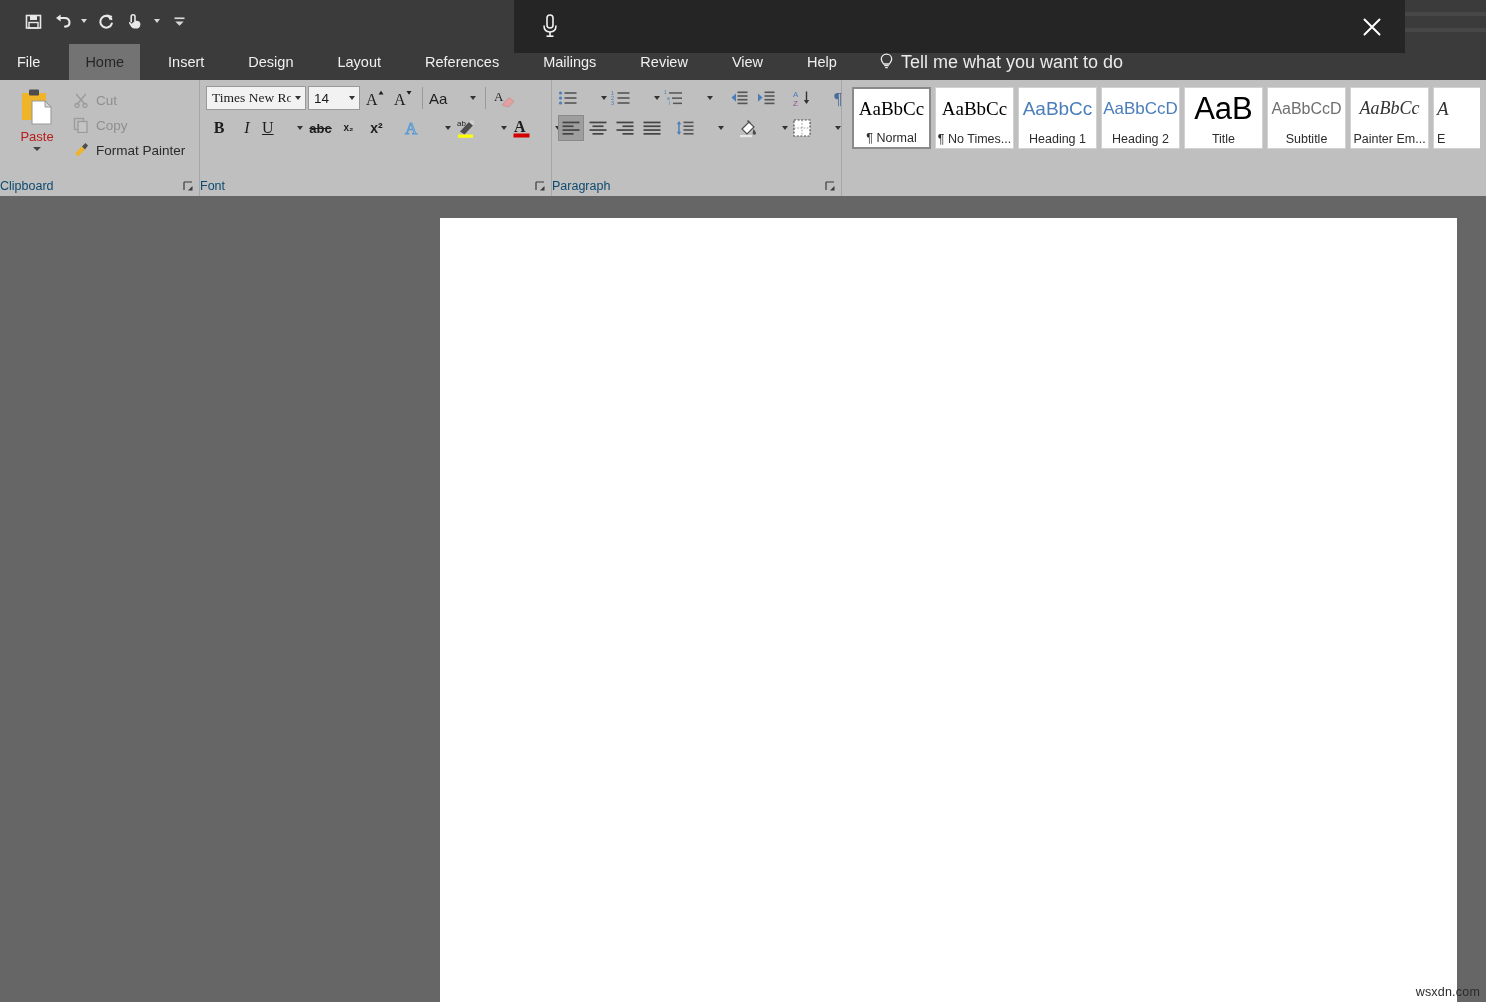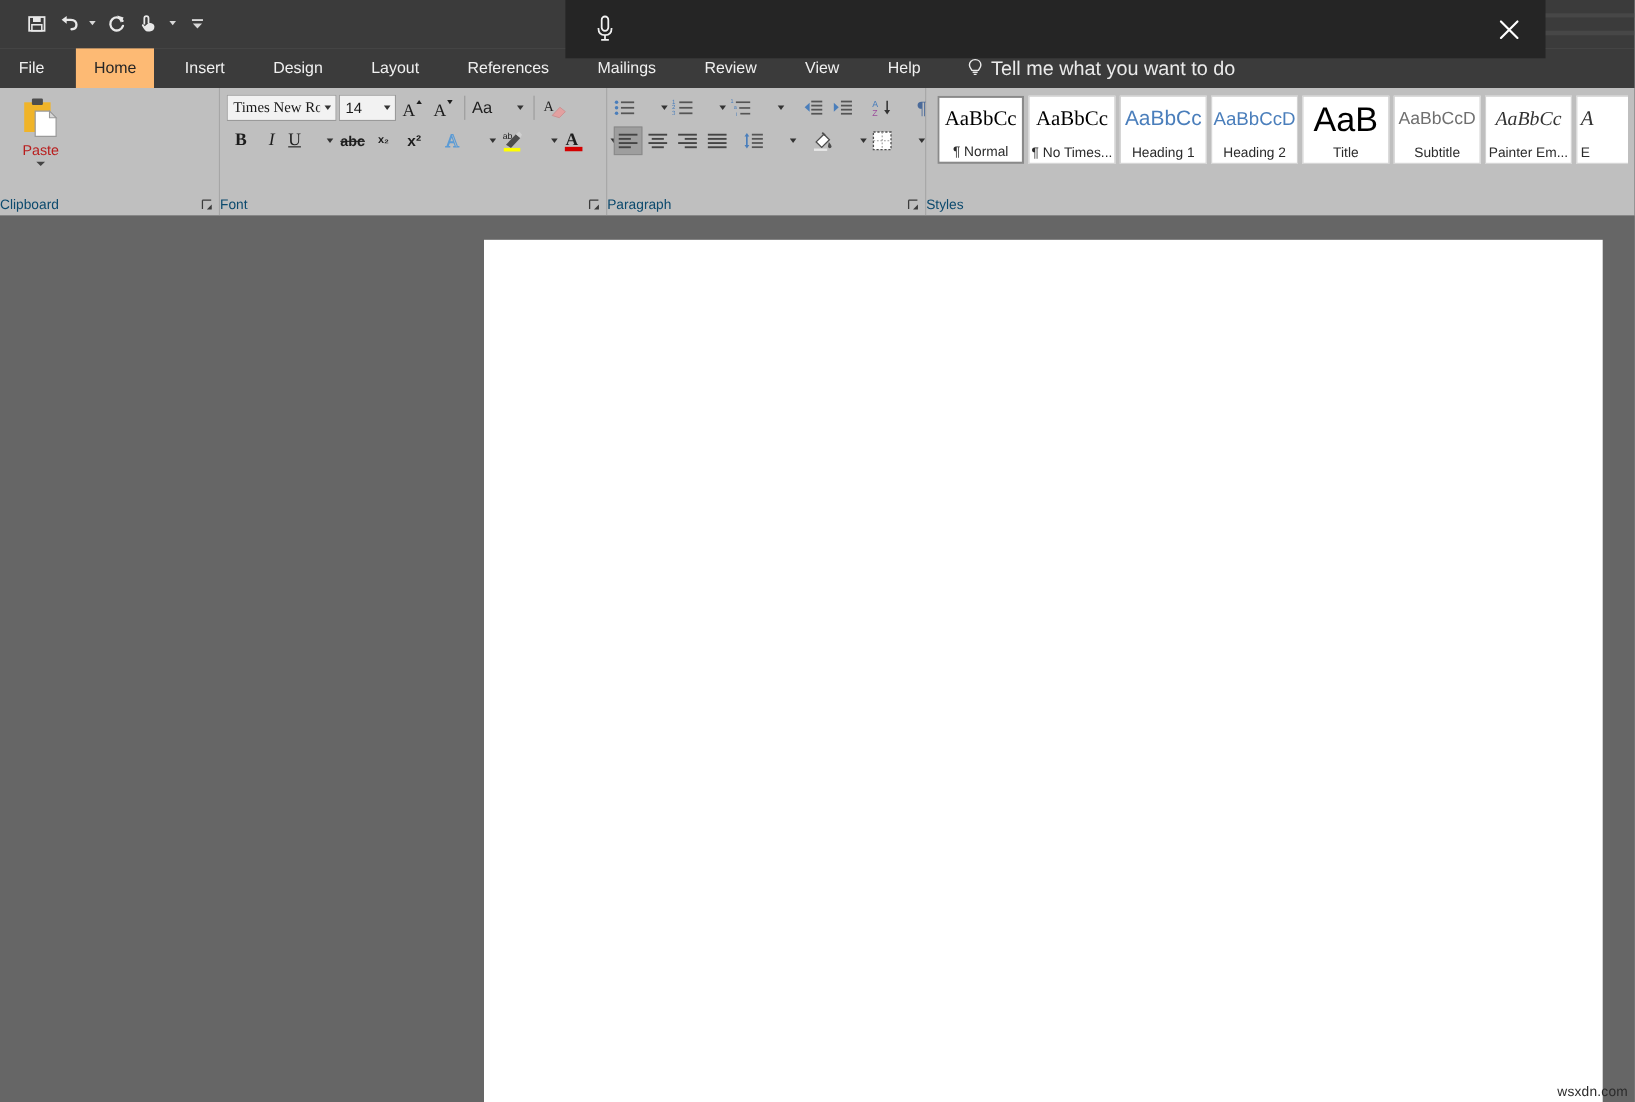--- a/index.html
+++ b/index.html
@@ -59,21 +59,21 @@
     gap: 12px;
   }
   .tab {
     padding: 0 16px;
     display: flex; align-items: center;
     font-size: 14.5px; color: #f0f0f0;
     cursor: default; white-space: nowrap;
   }
   .tab.file { padding: 0 17px; }
   .tab.active {
-    background: #fdba74;
+    background: #737373;
     color: #262626;
   }
   .tellme {
     display: flex; align-items: center; gap: 7px;
     padding: 0 14px;
     font-size: 18px; color: #eaeaea;
     cursor: default; white-space: nowrap;
   }
 
   
@@ -367,20 +367,44 @@
           <div class="paste-btn">
             <svg width="38" height="40" viewBox="0 0 38 40">
               <rect x="4" y="6" width="24" height="27" fill="#f0b429"></rect>
               <rect x="11" y="2.5" width="10" height="6" rx="1.2" fill="#4d4d4d"></rect>
               <path d="M14 14 H27 L33 20 V37 H14 Z" fill="#ffffff" stroke="#9a9a9a" stroke-width="1.1"></path>
               <path d="M27 14 L33 20 H27 Z" fill="#d9d9d9" stroke="#9a9a9a" stroke-width="1"></path>
             </svg>
             <span class="paste-label">Paste</span>
             <i class="paste-caret"></i>
           </div>
+          <div class="clip-stack">
+            <div class="clip-item disabled">
+              <svg width="16" height="16" viewBox="0 0 16 16">
+                <path d="M3.2 2 L12 12.5 M12.8 2 L4 12.5" stroke="#9b9b9b" stroke-width="1.4" fill="none"></path>
+                <circle cx="4" cy="13.4" r="2" fill="none" stroke="#9b9b9b" stroke-width="1.3"></circle>
+                <circle cx="12" cy="13.4" r="2" fill="none" stroke="#9b9b9b" stroke-width="1.3"></circle>
+              </svg>
+              <span>Cut</span>
+            </div>
+            <div class="clip-item disabled">
+              <svg width="16" height="16" viewBox="0 0 16 16">
+                <rect x="1.5" y="1.5" width="9" height="11" fill="none" stroke="#9b9b9b" stroke-width="1.3"></rect>
+                <rect x="5" y="4.5" width="9" height="11" fill="#c4c4c4" stroke="#9b9b9b" stroke-width="1.3"></rect>
+              </svg>
+              <span>Copy</span>
+            </div>
+            <div class="clip-item">
+              <svg width="16" height="16" viewBox="0 0 16 16">
+                <path d="M2 11.5 L9 4.5 L12 7.5 L5 14.5 Z" fill="#f0b429"></path>
+                <path d="M9 4.5 L12.5 1 L15 3.5 L12 7.5 Z" fill="#4d4d4d"></path>
+              </svg>
+              <span>Format Painter</span>
+            </div>
+          </div>
         </div>
         <div class="rgroup-label">
           <span>Clipboard</span>
           <svg class="dialog-launcher" viewBox="0 0 12 12">
             <path d="M1 1 H9 M1 1 V9" stroke="#3b3b3b" stroke-width="1.2" fill="none"></path>
             <path d="M9.5 9.5 L5 9.5 L9.5 5 Z" fill="#3b3b3b"></path>
           </svg>
         </div>
       </div>
 
@@ -677,23 +701,20 @@
             <div class="style-tile">
               <div class="style-preview" style="font-size:18px;color:#333;font-style:italic;">AaBbCc</div>
               <div class="style-name">Painter Em...</div>
             </div>
             <div class="style-tile">
               <div class="style-preview" style="font-size:19px;color:#333;font-style:italic;justify-content:flex-start;padding-left:6px;">A</div>
               <div class="style-name" style="justify-content:flex-start;padding-left:6px;">E</div>
             </div>
           </div>
         </div>
-        <div class="rgroup-label">
-          <span>Styles</span>
-        </div>
       </div>
 
     </div>
   </div>
 
   <div class="workspace">
     <div class="page"></div>
   </div>
 
   <div class="watermark">wsxdn.com</div>

